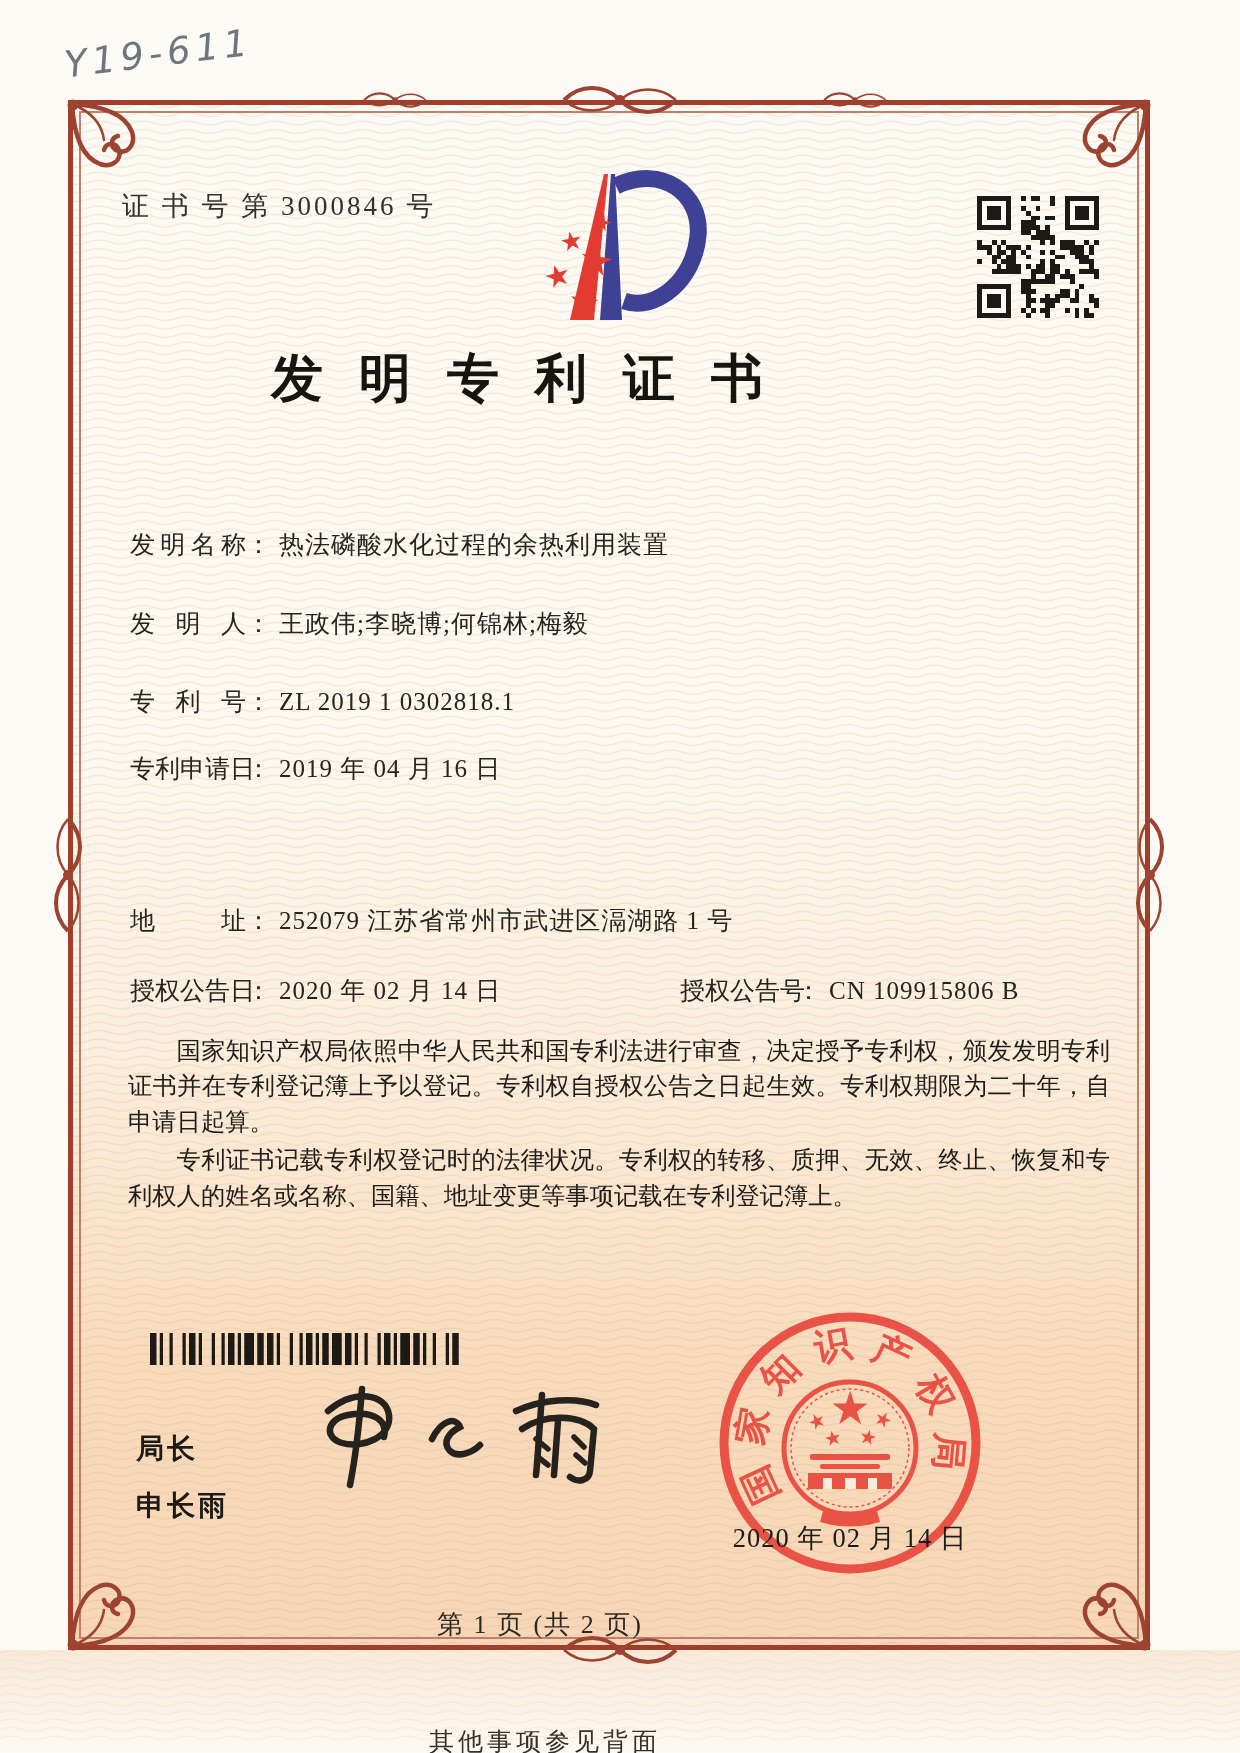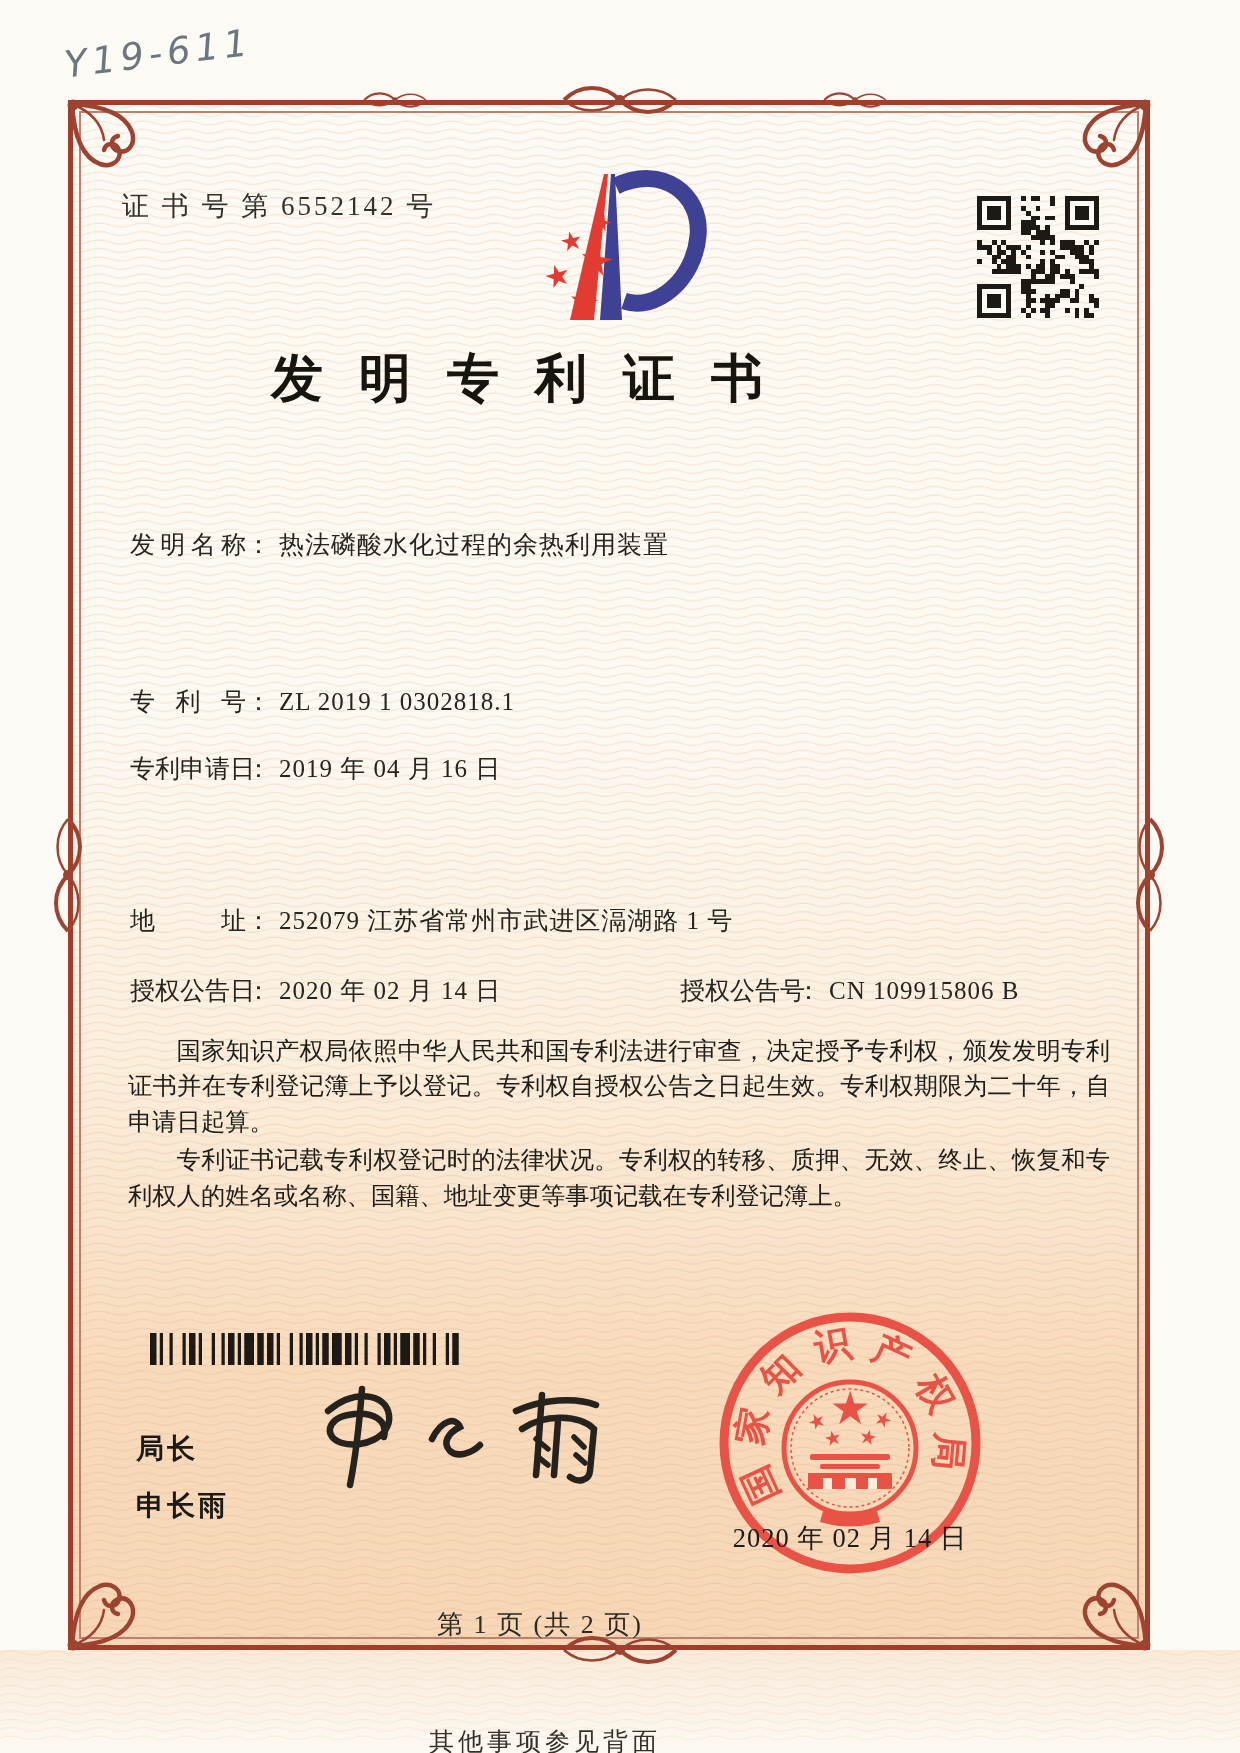--- a/index.html
+++ b/index.html
@@ -99,21 +99,21 @@
     <use href="#ornC" transform="translate(66,1652) scale(1,-1)"></use>
     <use href="#ornC" transform="translate(1152,1652) scale(-1,-1)"></use>
     <use href="#ornE" transform="translate(620,100)"></use>
     <use href="#ornE" transform="translate(395,100) scale(0.55)"></use>
     <use href="#ornE" transform="translate(855,100) scale(0.55)"></use>
     <use href="#ornE" transform="translate(620,1650)"></use>
     <use href="#ornE" transform="translate(68,875) rotate(90)"></use>
     <use href="#ornE" transform="translate(1150,875) rotate(90)"></use>
   </svg>
 
-  <div class="abs certno">证 书 号 第 6552142 号</div>
+  <div class="abs certno">证 书 号 第 3000846 号</div>
 
   <svg class="abs logo" width="210" height="172" viewBox="0 0 210 172">
     <path d="M104,24 C 150,2 190,32 186,74 C 182,118 144,150 112,139" fill="none" stroke="#3e4194" stroke-width="17"></path>
     <polygon points="92,12 96,12 82,158 58,158" fill="#e23c32"></polygon>
     <polygon points="99,12 103,12 110,158 88,158" fill="#3e4194"></polygon>
     <g fill="#e23c32" class="star" text-anchor="middle">
       <text x="90" y="68" font-size="22" transform="rotate(14 90 62)">★</text>
       <text x="60" y="88" font-size="26" transform="rotate(-12 60 82)">★</text>
       <text x="84" y="112" font-size="40" transform="rotate(10 84 100)">★</text>
       <text x="46" y="124" font-size="30" transform="rotate(-16 46 116)">★</text>
@@ -299,20 +299,23 @@
       <rect x="0" y="18" width="7" height="7" fill="#1d1a16"></rect>
       <rect x="1" y="19" width="5" height="5" fill="#fdfcf9"></rect>
       <rect x="2" y="20" width="3" height="3" fill="#1d1a16"></rect>
     </svg>
 
   <div class="abs title">发明专利证书</div>
 
   <div class="row" style="top:528px">
     <span class="lab">发明名称</span><span>：</span><span class="val">热法磷酸水化过程的余热利用装置</span>
   </div>
+  <div class="row" style="top:607px">
+    <span class="lab">发明人</span><span>：</span><span class="val">王政伟;李晓博;何锦林;梅毅</span>
+  </div>
   <div class="row" style="top:685px">
     <span class="lab">专利号</span><span>：</span><span class="val">ZL 2019 1 0302818.1</span>
   </div>
   <div class="row" style="top:752px">
     <span class="lab">专利申请日</span><span>：</span><span class="val">2019 年 04 月 16 日</span>
   </div>
   <div class="row" style="top:904px">
     <span class="lab">地址</span><span>：</span><span class="val">252079 江苏省常州市武进区滆湖路 1 号</span>
   </div>
   <div class="row" style="top:974px">

